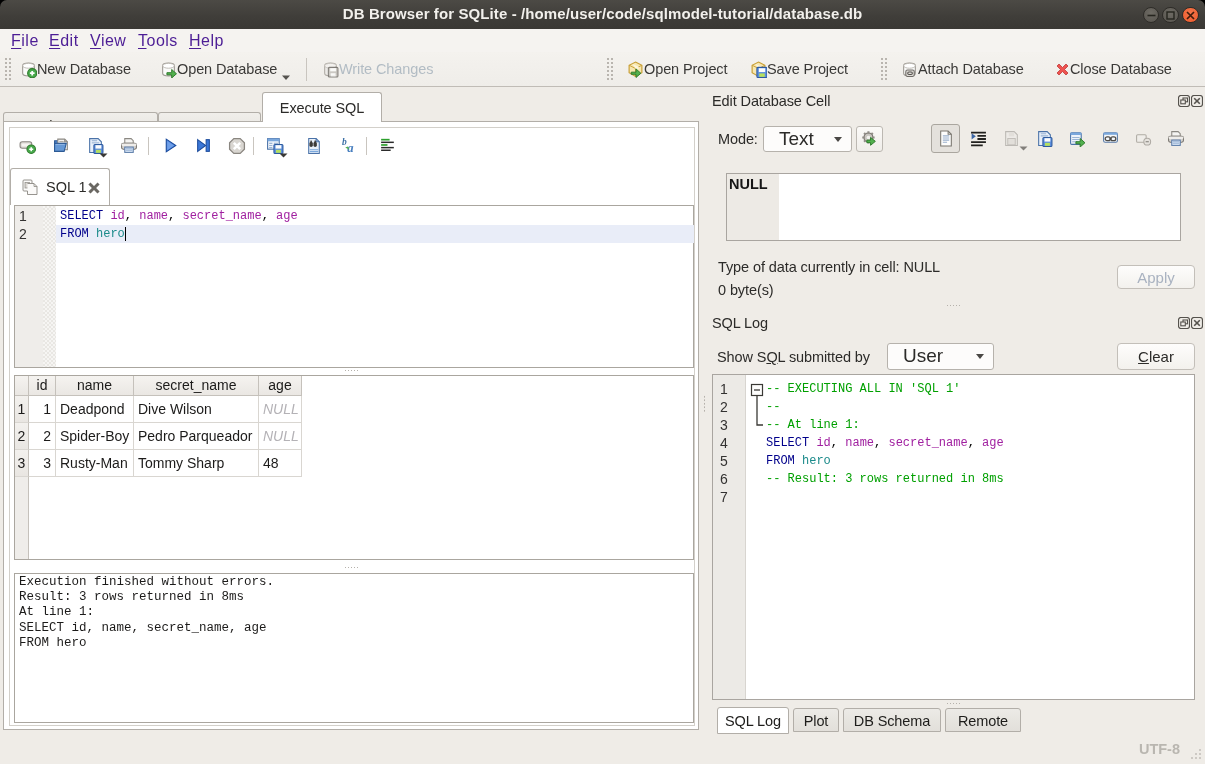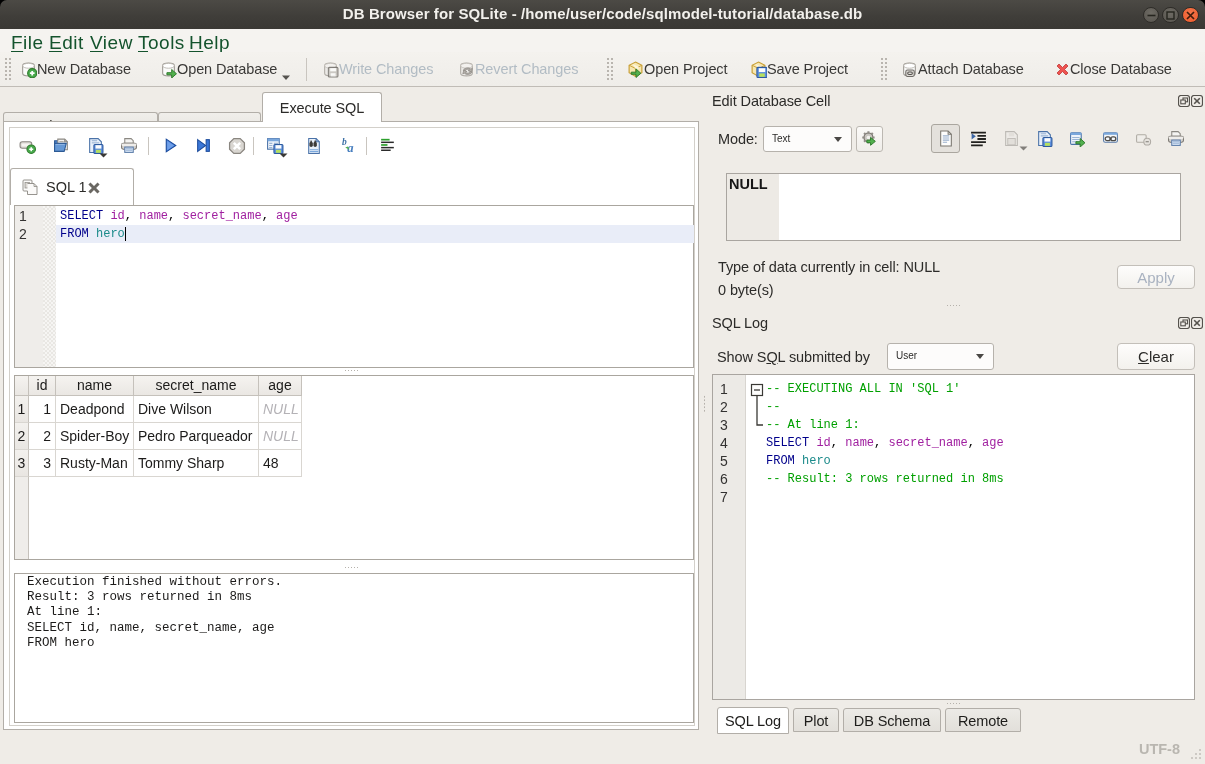--- a/index.html
+++ b/index.html
@@ -8,21 +8,21 @@
 #titlebar{position:absolute;left:0;top:0;width:1205px;height:29px;
  background:linear-gradient(#4c4a45,#403e3a 55%,#3a3834);border-radius:7px 7px 0 0}
 #title{position:absolute;left:0;top:5px;width:1205px;text-align:center;
  color:#f2f0ec;font-size:15px;font-weight:bold;letter-spacing:0.1px}
 .winbtn{position:absolute;top:6.5px;width:16.5px;height:16.5px;border-radius:50%;
  border:1px solid #2e2c28;background:radial-gradient(circle at 50% 35%,#6e6b64,#57544e)}
 .winbtn svg{position:absolute;left:0;top:0}
 #btn-close{background:radial-gradient(circle at 50% 35%,#f3764b,#ef5a2b)}
 
 #menubar{position:absolute;left:0;top:29px;width:1205px;height:23px;background:#f5f3f0}
-.menuitem{position:absolute;top:3px;font-size:19px;color:#14532d;letter-spacing:0.5px}
+.menuitem{position:absolute;top:3px;font-size:16px;color:#4c1d95;letter-spacing:0.5px}
 .menuitem u{text-decoration-thickness:1px;text-underline-offset:2px}
 
 #toolbar{position:absolute;left:0;top:52px;width:1205px;height:35px;
  background:linear-gradient(#f4f2ee,#efede9);border-bottom:1px solid #c0bcb6}
 .grip{position:absolute;top:5px;width:7px;height:25px;
  background-image:radial-gradient(circle,#b9b5af 1px,transparent 1.1px);
  background-size:4px 4px}
 .tbtn{position:absolute;top:0;height:34px;display:flex;align-items:center;
  font-size:14.5px;color:#3a3937;letter-spacing:-0.1px;white-space:nowrap}
 .tbtn.dis{color:#b2bcc4}
@@ -32,21 +32,21 @@
  border:1px solid #b2aea8;border-bottom:none;border-radius:3px 3px 0 0;
  font-size:14.5px;color:#2c2b29;text-align:center;line-height:26px;letter-spacing:-0.1px}
 .mtab.active{top:92px;height:30px;background:#fff;line-height:30px;z-index:3}
 #leftpanel{position:absolute;left:3px;top:121px;width:696px;height:609px;
  background:#fff;border:1px solid #b2aea8}
 #lframe{position:absolute;left:5px;top:5px;width:686px;height:599px;border:1px solid #d3d0ca}
 
 .ebtn{position:absolute;top:15px}
 .esep{position:absolute;top:15px;width:1px;height:18px;background:#c9c5bf}
 
-#sqltab{position:absolute;left:6px;top:46px;width:124px;height:37px;background:#fff;
+#sqltab{position:absolute;left:6px;top:46px;width:100px;height:37px;background:#fff;
  border:1px solid #b2aea8;border-bottom:none;border-radius:3px 3px 0 0;z-index:2;
  font-size:14.5px;color:#2c2b29;font-weight:bold}
 
 #editor{position:absolute;left:10px;top:83px;width:680px;height:163px;
  background:#fff;border:1px solid #aaa69f;font-family:"Liberation Mono",monospace;font-size:12px}
 #edgutter{position:absolute;left:0;top:0;width:28px;height:161px;background:#efedea}
 #edfold{position:absolute;left:28px;top:0;width:13px;height:161px;
  background-image:conic-gradient(#e9e7e3 25%,#f6f5f3 25% 50%,#e9e7e3 50% 75%,#f6f5f3 75%);background-size:4px 4px}
 .edline{position:absolute;left:45px;height:17px;line-height:17px;white-space:pre;z-index:2}
 .ednum{position:absolute;left:0;width:24px;height:17px;line-height:17px;text-align:left;padding-left:4px;color:#333231;font-size:14px;font-family:"Liberation Sans",sans-serif}
@@ -55,27 +55,27 @@
 
 #rtable{position:absolute;left:10px;top:253px;width:680px;height:185px;background:#fff;border:1px solid #aaa69f;font-size:14px;color:#1c1b1a}
 .th{position:absolute;background:linear-gradient(#f5f3f0,#eae7e3);border-right:1px solid #c5c1bb;border-bottom:1px solid #c5c1bb;
  text-align:center;line-height:19px;height:20px;top:0}
 .rh{position:absolute;background:linear-gradient(#f3f1ee,#e9e6e2);border-right:1px solid #c5c1bb;border-bottom:1px solid #d9d6d1;
  left:0;width:14px;height:27px;text-align:center;line-height:26px}
 .td{position:absolute;background:#fff;border-right:1px solid #d9d6d1;border-bottom:1px solid #d9d6d1;height:27px;line-height:26px;padding:0 4px;white-space:nowrap;overflow:hidden}
 .tnull{color:#b4b2b6;font-style:italic}
 
 #msgbox{position:absolute;left:10px;top:451px;width:680px;height:150px;background:#fff;border:1px solid #aaa69f;
- font-family:"Liberation Mono",monospace;font-size:12.5px;color:#1c1b1a;padding:1px 0 0 12px;line-height:15.2px}
+ font-family:"Liberation Mono",monospace;font-size:12.5px;color:#1c1b1a;padding:1px 0 0 4px;line-height:15.2px}
 .dots{position:absolute;width:14px;height:3px;
  background-image:radial-gradient(circle,#b5b1ab 0.8px,transparent 1px);background-size:3px 3px}
 
 .docktitle{position:absolute;font-size:14.5px;color:#2c2b29;letter-spacing:-0.1px}
 .combo{position:absolute;background:#fdfcfb;border:1px solid #b6b2ac;border-radius:3px;
- font-size:10px;color:#2c2b29;line-height:24px;padding-left:8px}
+ font-size:19px;color:#2c2b29;line-height:24px;padding-left:15px}
 .combo .arr{position:absolute;right:9px;top:10px;width:0;height:0;
  border-left:4.5px solid transparent;border-right:4.5px solid transparent;border-top:5px solid #4a4845}
 .pbtn{position:absolute;background:linear-gradient(#fefdfc,#f3f1ed);border:1px solid #c3bfb9;
  border-radius:4px;text-align:center;font-size:15px}
 #nullbox{position:absolute;left:726px;top:173px;width:455px;height:68px;background:#fff;border:1px solid #a9a5a0}
 #logbox{position:absolute;left:712px;top:374px;width:483px;height:326px;background:#fff;border:1px solid #a9a5a0;
  font-family:"Liberation Mono",monospace;font-size:12px}
 .logline{position:absolute;left:53px;height:18px;line-height:18px;white-space:pre}
 .lognum{position:absolute;left:0;width:33px;height:18px;line-height:18px;padding-left:7px;
  color:#333231;font-size:14px;font-family:"Liberation Sans",sans-serif}
@@ -167,28 +167,20 @@
       <svg width="17" height="17" viewBox="0 0 16 16">
         <use href="#cyl"></use>
         <g transform="translate(6,7.5)">
           <use href="#garrow"></use>
         </g>
       </svg>
       <span>Open Database</span>
    <svg width="10" height="6" style="margin-left:4px;margin-top:18px" viewBox="0 0 10 6">
         <path d="M1 0.5 L5 5 L9 0.5 Z" fill="#55534f"></path>
       </svg>
-    </div>
- <div class="tbtn dis" style="left:458px">
-      <svg width="17" height="17" viewBox="0 0 16 16">
-        <use href="#cylg"></use>
-        <path d="M5 9 a4 3 0 0 1 7-1.5 l1.5-0.5 -1 3.5 -3-1.5 1.5-0.5 a2.5 2 0 0 0-4.5 1 Z" fill="#b4b0aa" stroke="#8d8984" stroke-width="0.7"></path>
-        <path d="M13 10.5 a4 3 0 0 1-7 1 l-1.5 0.5 1-3.5 3 1.5 -1.5 0.6 a2.5 2 0 0 0 4.5-0.6 Z" fill="#b4b0aa" stroke="#8d8984" stroke-width="0.7"></path>
-      </svg>
-      <span>Revert Changes</span>
     </div>
  <div class="tsep" style="left:306px"></div>
  <div class="grip" style="left:606px"></div>
  <div class="tbtn" style="left:627px">
       <svg width="17" height="17" viewBox="0 0 16 16">
         <use href="#hexbox"></use>
         <g transform="translate(3.5,7)">
           <use href="#garrow"></use>
         </g>
       </svg>

